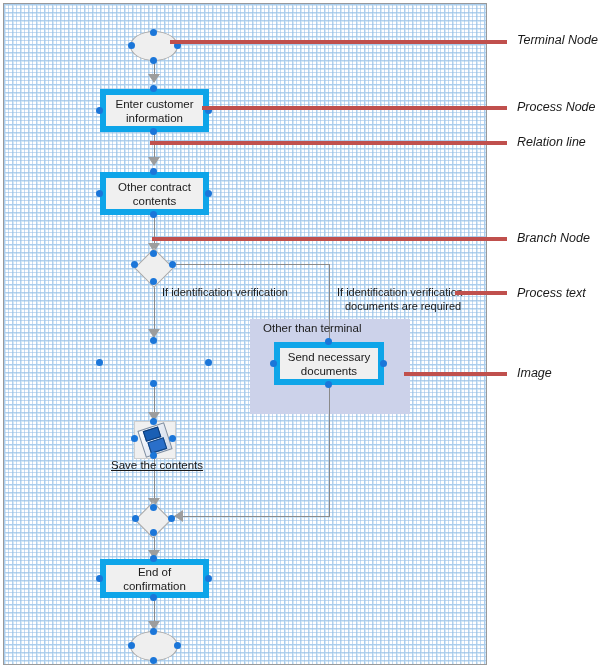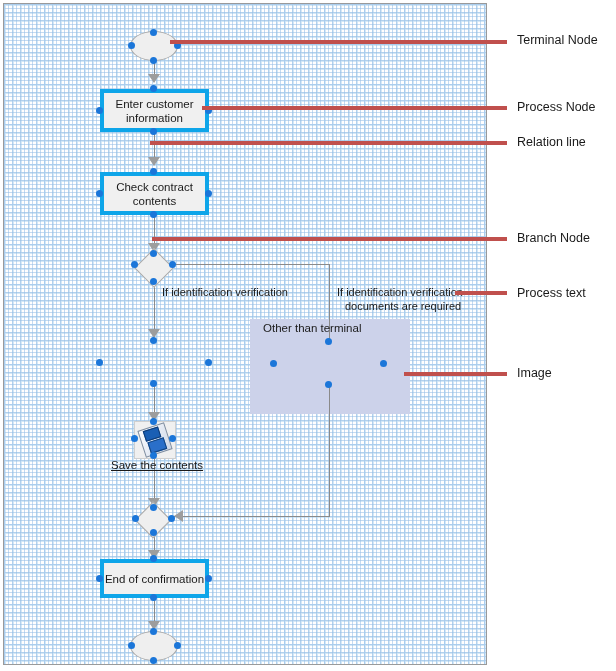--- a/index.html
+++ b/index.html
@@ -87,21 +87,21 @@
     border-bottom:8px solid #47545f;
   }
   .sh-image:after{
     content:"";position:absolute;right:3px;top:3px;width:4px;height:4px;border-radius:50%;
     background:#fdfdfd;
   }
 
   
   .node{
     position:absolute;box-sizing:border-box;
-    background:#f0f0f0;border:4px solid #0ea5e9;
+    background:#f0f0f0;border:6px solid #0ea5e9;
     font-size:11.5px;color:#1a1a1a;text-align:center;
     display:flex;align-items:center;justify-content:center;
     line-height:14px;
     z-index:14;
   }
   .terminal{
     position:absolute;box-sizing:border-box;
     background:#efefef;border:1px solid #a8a8a8;border-radius:50%;
     z-index:14;
   }
@@ -155,21 +155,21 @@
     content:"";position:absolute;left:5px;bottom:1px;width:15px;height:10px;
     background:#2a6fc9;border:1px solid #13447f;
   }
   .savelabel{
     position:absolute;font-size:11.5px;color:#1a1a1a;z-index:16;white-space:nowrap;text-decoration:underline;
   }
 
   
   .annot-line{position:absolute;height:4px;background:#c0504d;z-index:60;}
   .annot-text{
-    position:absolute;font-size:12.5px;color:#1a1a1a;z-index:60;white-space:nowrap;
+    position:absolute;font-size:12.5px;color:#1a1a1a;z-index:60;white-space:nowrap;font-style:italic;
   }
 </style>
 </head>
 <body>
 
 <div id="root">
 
   <div class="canvas">
     <div class="grid"></div>
     <div class="gridmajor"></div>
@@ -213,41 +213,42 @@
     <div class="handle" style="left:124px;top:38px;"></div>
     <div class="handle" style="left:170px;top:38px;"></div>
     <div class="handle" style="left:146px;top:53px;"></div>
 
     <div class="node" style="left:96px;top:85px;width:109px;height:43px;">Enter customer information</div>
     <div class="handle" style="left:146px;top:81px;"></div>
     <div class="handle" style="left:92px;top:103px;"></div>
     <div class="handle" style="left:201px;top:103px;"></div>
     <div class="handle" style="left:146px;top:124px;"></div>
 
-    <div class="node" style="left:96px;top:168px;width:109px;height:43px;">Check contract contents</div>
+    <div class="node" style="left:96px;top:168px;width:109px;height:43px;">Other contract contents</div>
     <div class="handle" style="left:146px;top:164px;"></div>
     <div class="handle" style="left:92px;top:186px;"></div>
     <div class="handle" style="left:201px;top:186px;"></div>
     <div class="handle" style="left:146px;top:207px;"></div>
 
     <div class="diamond" style="left:136px;top:250px;width:28px;height:28px;"></div>
     <div class="handle" style="left:146px;top:246px;"></div>
     <div class="handle" style="left:127px;top:257px;"></div>
     <div class="handle" style="left:165px;top:257px;"></div>
     <div class="handle" style="left:146px;top:274px;"></div>
 
     <div class="cond" style="left:158px;top:281px;">If identification verification</div>
     <div class="cond" style="left:333px;top:281px;">If identification verification</div>
     <div class="cond" style="left:341px;top:295px;">documents are required</div>
 
     <div class="handle" style="left:146px;top:333px;"></div>
     <div class="handle" style="left:92px;top:355px;"></div>
     <div class="handle" style="left:201px;top:355px;"></div>
     <div class="handle" style="left:146px;top:376px;"></div>
 
+    <div class="node" style="left:270px;top:338px;width:110px;height:43px;">Send necessary documents</div>
     <div class="handle" style="left:321px;top:334px;"></div>
     <div class="handle" style="left:266px;top:356px;"></div>
     <div class="handle" style="left:376px;top:356px;"></div>
     <div class="handle" style="left:321px;top:377px;"></div>
 
     <div class="savebox" style="left:130px;top:417px;width:40px;height:36px;">
       <div class="floppy"></div>
     </div>
     <div class="handle" style="left:146px;top:414px;"></div>
     <div class="handle" style="left:127px;top:431px;"></div>

